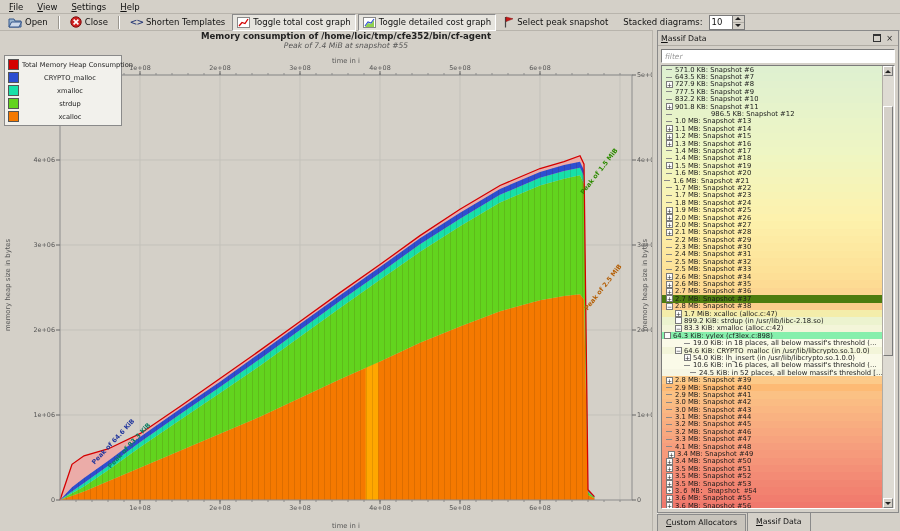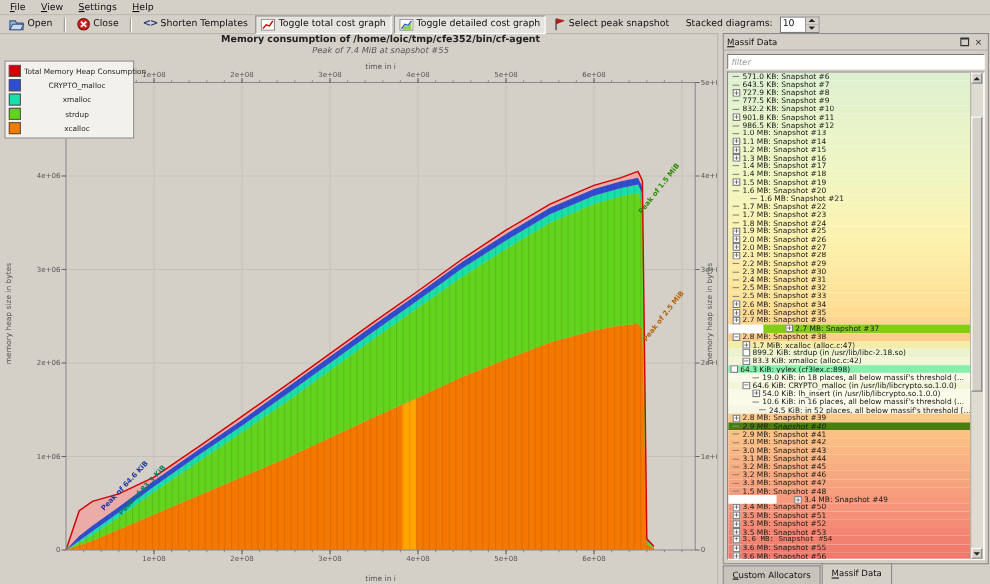--- a/index.html
+++ b/index.html
@@ -367,21 +367,21 @@
             <span class="rowtext">777.5 KB: Snapshot #9</span>
           </div>
           <div class="trow" style="background: rgb(228, 242, 204); padding-left: 2px;">
             <span class="expdash"></span>
             <span class="rowtext">832.2 KB: Snapshot #10</span>
           </div>
           <div class="trow" style="background: rgb(230, 243, 203); padding-left: 2px;">
             <span class="expbox">+</span>
             <span class="rowtext">901.8 KB: Snapshot #11</span>
           </div>
-          <div class="trow" style="background: rgb(231, 243, 201); padding-left: 2px;">
+          <div class="trow" style="background: rgb(231, 243, 201); padding-left: 2px; gap: 36px;">
             <span class="expdash"></span>
             <span class="rowtext">986.5 KB: Snapshot #12</span>
           </div>
           <div class="trow" style="background: rgb(233, 244, 200); padding-left: 2px;">
             <span class="expdash"></span>
             <span class="rowtext">1.0 MB: Snapshot #13</span>
           </div>
           <div class="trow" style="background: rgb(234, 244, 199); padding-left: 2px;">
             <span class="expbox">+</span>
             <span class="rowtext">1.1 MB: Snapshot #14</span>
@@ -403,21 +403,21 @@
             <span class="rowtext">1.4 MB: Snapshot #18</span>
           </div>
           <div class="trow" style="background: rgb(241, 245, 191); padding-left: 2px;">
             <span class="expbox">+</span>
             <span class="rowtext">1.5 MB: Snapshot #19</span>
           </div>
           <div class="trow" style="background: rgb(243, 245, 188); padding-left: 2px;">
             <span class="expdash"></span>
             <span class="rowtext">1.6 MB: Snapshot #20</span>
           </div>
-          <div class="trow" style="background: rgb(245, 244, 186); padding-left: 18px;">
+          <div class="trow" style="background: rgb(245, 244, 186); padding-left: 0;">
             <span class="expdash"></span>
             <span class="rowtext">1.6 MB: Snapshot #21</span>
           </div>
           <div class="trow" style="background: rgb(246, 244, 183); padding-left: 2px;">
             <span class="expdash"></span>
             <span class="rowtext">1.7 MB: Snapshot #22</span>
           </div>
           <div class="trow" style="background: rgb(248, 243, 181); padding-left: 2px;">
             <span class="expdash"></span>
             <span class="rowtext">1.7 MB: Snapshot #23</span>
@@ -467,21 +467,21 @@
             <span class="rowtext">2.6 MB: Snapshot #34</span>
           </div>
           <div class="trow" style="background: rgb(253, 219, 147); padding-left: 2px;">
             <span class="expbox">+</span>
             <span class="rowtext">2.6 MB: Snapshot #35</span>
           </div>
           <div class="trow" style="background: rgb(252, 214, 145); padding-left: 2px;">
             <span class="expbox">+</span>
             <span class="rowtext">2.7 MB: Snapshot #36</span>
           </div>
-          <div class="trow" style="background: #84cc16; padding-left: 18px; margin-left: 32px;">
+          <div class="trow" style="background: #4d7c0f; padding-left: 2px;">
             <span class="expbox">+</span>
             <span class="rowtext">2.7 MB: Snapshot #37</span>
           </div>
           <div class="trow" style="background: rgb(252, 206, 140); padding-left: 2px;">
             <span class="expbox">−</span>
             <span class="rowtext">2.8 MB: Snapshot #38</span>
           </div>
           <div class="trow" style="background: rgb(244, 237, 170); padding-left: 11px;">
             <span class="expbox">+</span>
             <span class="rowtext">1.7 MiB: xcalloc (alloc.c:47)</span>
@@ -515,21 +515,21 @@
             <span class="rowtext">10.6 KiB: in 16 places, all below massif's threshold (...</span>
           </div>
           <div class="trow" style="background: rgb(246, 246, 228); padding-left: 26px;">
             <span class="expdash"></span>
             <span class="rowtext">24.5 KiB: in 52 places, all below massif's threshold [01....</span>
           </div>
           <div class="trow" style="background: rgb(252, 202, 137); padding-left: 2px;">
             <span class="expbox">+</span>
             <span class="rowtext">2.8 MB: Snapshot #39</span>
           </div>
-          <div class="trow" style="background: #4d7c0f; padding-left: 2px; font-style: italic;">
+          <div class="trow" style="background: #fdba74; padding-left: 2px;">
             <span class="expdash"></span>
             <span class="rowtext">2.9 MB: Snapshot #40</span>
           </div>
           <div class="trow" style="background: rgb(251, 193, 132); padding-left: 2px;">
             <span class="expdash"></span>
             <span class="rowtext">2.9 MB: Snapshot #41</span>
           </div>
           <div class="trow" style="background: rgb(250, 188, 131); padding-left: 2px;">
             <span class="expdash"></span>
             <span class="rowtext">3.0 MB: Snapshot #42</span>
@@ -549,23 +549,23 @@
           <div class="trow" style="background: rgb(248, 168, 127); padding-left: 2px;">
             <span class="expdash"></span>
             <span class="rowtext">3.2 MB: Snapshot #46</span>
           </div>
           <div class="trow" style="background: rgb(247, 163, 126); padding-left: 2px;">
             <span class="expdash"></span>
             <span class="rowtext">3.3 MB: Snapshot #47</span>
           </div>
           <div class="trow" style="background: rgb(246, 158, 125); padding-left: 2px;">
             <span class="expdash"></span>
-            <span class="rowtext">1.5 MB: Snapshot #48</span>
-          </div>
-          <div class="trow" style="background: rgb(246, 154, 123); padding-left: 14px; margin-left: 44px;">
+            <span class="rowtext">4.1 MB: Snapshot #48</span>
+          </div>
+          <div class="trow" style="background: rgb(246, 154, 123); padding-left: 4px;">
             <span class="expbox">+</span>
             <span class="rowtext">3.4 MB: Snapshot #49</span>
           </div>
           <div class="trow" style="background: rgb(245, 149, 121); padding-left: 2px;">
             <span class="expbox">+</span>
             <span class="rowtext">3.4 MB: Snapshot #50</span>
           </div>
           <div class="trow" style="background: rgb(244, 144, 119); padding-left: 2px;">
             <span class="expbox">+</span>
             <span class="rowtext">3.5 MB: Snapshot #51</span>

